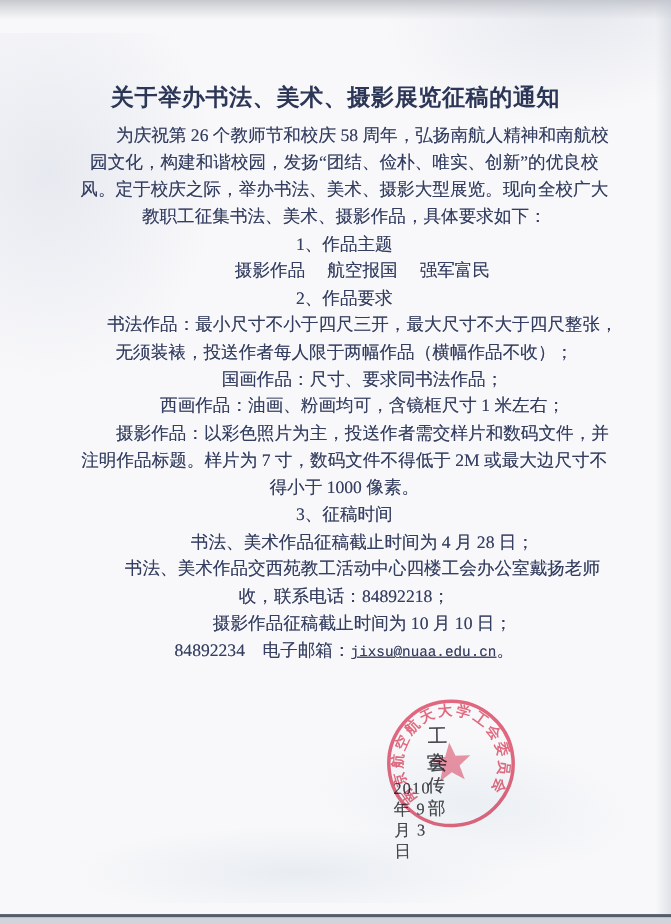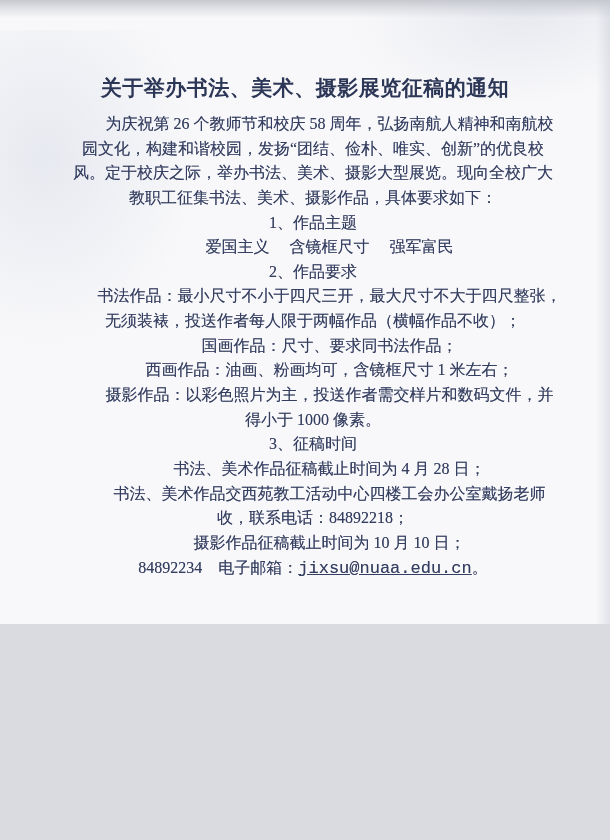--- a/index.html
+++ b/index.html
@@ -1,18 +1,18 @@
 <!DOCTYPE html>
 <html><head>
 <meta charset="utf-8">
 <style>
   * { margin:0; padding:0; box-sizing:border-box; }
   html,body { width:610px; height:840px; }
   body { font-family:"Liberation Serif","DejaVu Serif",serif; background:#d9dbe1; }
-  .page { position:relative; width:610px; height:624px; overflow:hidden; background:#cfd1d7; }
+  .page { position:relative; width:610px; height:840px; overflow:hidden; background:#cfd1d7; }
 
   
   .paper {
     position:absolute; left:0; top:0; width:610px; height:831px;
     background:#f8f8fa;
   }
   .paper::before { 
     content:""; position:absolute; left:0; top:0; width:100%; height:18px;
     background:linear-gradient(180deg,#c7c8cd 0px,#dddee2 7px,rgba(248,248,250,0) 18px);
   }
@@ -42,21 +42,21 @@
 
   .doc-body {
     position:absolute; left:63px; top:112px; width:500px;
     font-size:16px; color:#343e60;
   }
   .line { display:block; height:24.65px; line-height:24.65px; white-space:pre;
     text-shadow:0 0 0.5px rgba(52,62,96,0.55);text-align:center; }
   .line.ind { text-indent:33px; }
   .email {
     font-family:"Liberation Mono","DejaVu Sans Mono",monospace;
-    font-size:17px; text-decoration:underline;
+    font-size:13px; text-decoration:underline;
   }
 
   
   .sig { position:absolute; color:#44464c; transform:rotate(-1deg);
     text-shadow:0 0 0.5px rgba(60,62,70,0.5); }
   .sig-org1 { position:absolute; left:377px; top:664px; font-size:18px; letter-spacing:3px; }
   .sig-org2 { position:absolute; left:376px; top:690px; font-size:16px; letter-spacing:2px; }
   .sig-date { position:absolute; left:345px; top:716px; font-size:15px; letter-spacing:1px; }
 
   .stamp {
@@ -75,27 +75,28 @@
     <div class="stain4"></div>
 
     <h1 class="title">关于举办书法、美术、摄影展览征稿的通知</h1>
 
     <div class="doc-body">
       <span class="line ind">为庆祝第 26 个教师节和校庆 58 周年，弘扬南航人精神和南航校</span>
       <span class="line">园文化，构建和谐校园，发扬“团结、俭朴、唯实、创新”的优良校</span>
       <span class="line">风。定于校庆之际，举办书法、美术、摄影大型展览。现向全校广大</span>
       <span class="line">教职工征集书法、美术、摄影作品，具体要求如下：</span>
       <span class="line">1、作品主题</span>
-      <span class="line ind">爱国主义　 含镜框尺寸　 强军富民</span>
+      <span class="line ind">摄影作品　 航空报国　 强军富民</span>
       <span class="line">2、作品要求</span>
       <span class="line ind">书法作品：最小尺寸不小于四尺三开，最大尺寸不大于四尺整张，</span>
       <span class="line">无须装裱，投送作者每人限于两幅作品（横幅作品不收）；</span>
       <span class="line ind">国画作品：尺寸、要求同书法作品；</span>
       <span class="line ind">西画作品：油画、粉画均可，含镜框尺寸 1 米左右；</span>
       <span class="line ind">摄影作品：以彩色照片为主，投送作者需交样片和数码文件，并</span>
+      <span class="line">注明作品标题。样片为 7 寸，数码文件不得低于 2M 或最大边尺寸不</span>
       <span class="line">得小于 1000 像素。</span>
       <span class="line">3、征稿时间</span>
       <span class="line ind">书法、美术作品征稿截止时间为 4 月 28 日；</span>
       <span class="line ind">书法、美术作品交西苑教工活动中心四楼工会办公室戴扬老师</span>
       <span class="line">收，联系电话：84892218；</span>
       <span class="line ind">摄影作品征稿截止时间为 10 月 10 日；</span>
       <span class="line"><span>84892234　电子邮箱：</span><span class="email">jixsu@nuaa.edu.cn</span><span>。</span></span>
     </div>
 
     <div class="sig">

